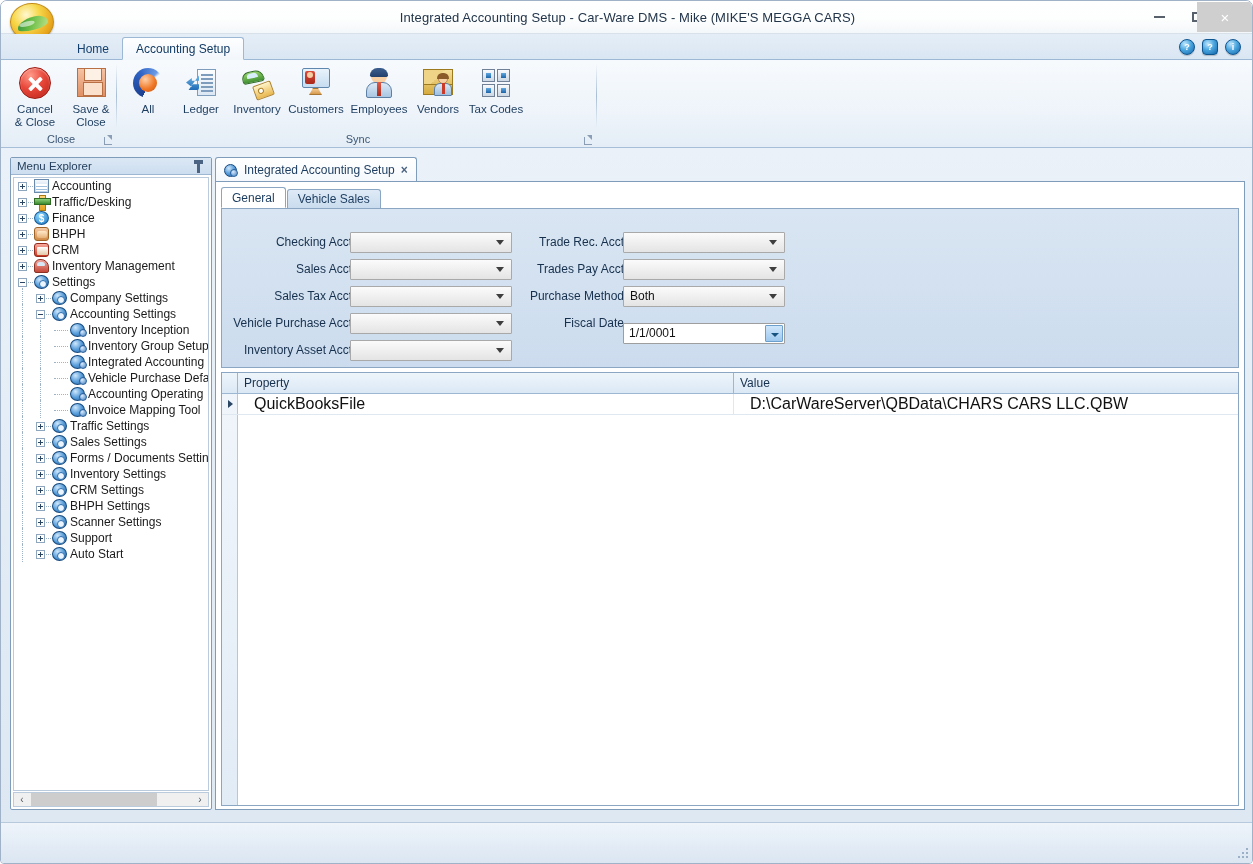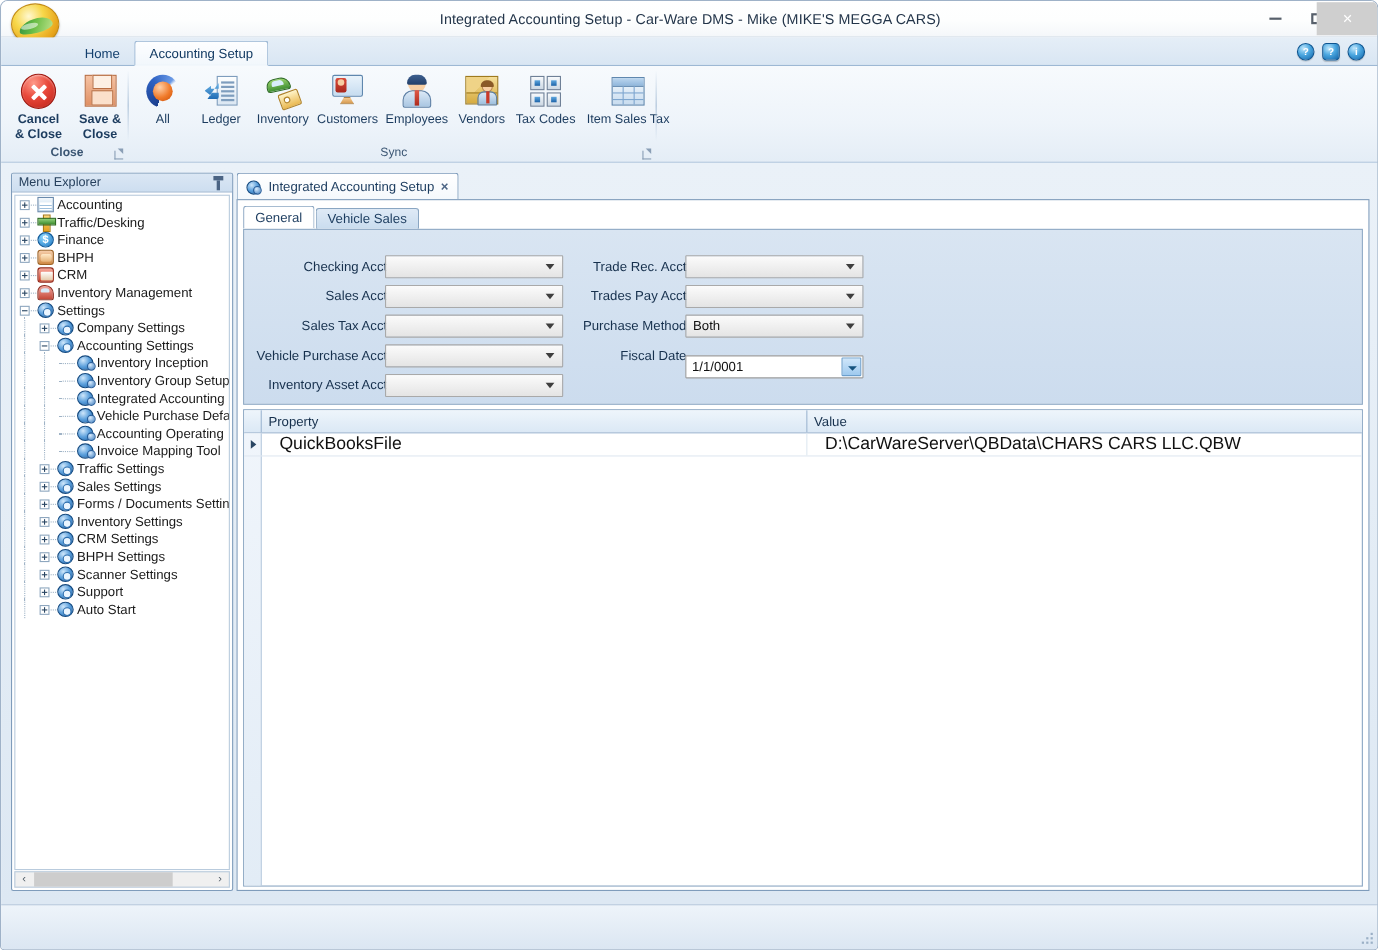--- a/index.html
+++ b/index.html
@@ -603,21 +603,21 @@
     <div class="rtab active" id="tab-acct">Accounting Setup</div>
     <div class="helpicons">
       <div class="helpicon">?</div>
       <div class="helpicon speech">?</div>
       <div class="helpicon">i</div>
     </div>
   </div>
 
   <div id="ribbon">
 
-    <div class="rgroup" style="left:4px; width:112px;font-weight:bold;">
+    <div class="rgroup" style="left:4px; width:112px;">
       <div class="items" style="left:2px;">
         <div class="rbtn">
           <div class="ico">
               <div class="ic-cancel"></div>
             </div>
           <div class="lbl">
             <span>Cancel</span><br>
             <span>&amp; Close</span>
           </div>
         </div>
@@ -712,31 +712,20 @@
             <div class="ic-taxcodes">
               <i></i>
                 <i></i>
                 <i></i>
                 <i></i>
             </div>
           </div>
           <div class="lbl">Tax Codes</div>
         </div>
 
-        <div class="rbtn" style="width:88px">
-          <div class="ico">
-            <div class="ic-itemsalestax">
-              <span class="gl v1"></span>
-                <span class="gl v2"></span>
-              <span class="gl h1"></span>
-                <span class="gl h2"></span>
-            </div>
-          </div>
-          <div class="lbl">Item Sales Tax</div>
-        </div>
 
       </div>
       <div class="gcaption">Sync</div>
       <div class="dlg-launcher"></div>
       <div class="gsep"></div>
     </div>
   </div>
 
   <div id="body-area">
 

